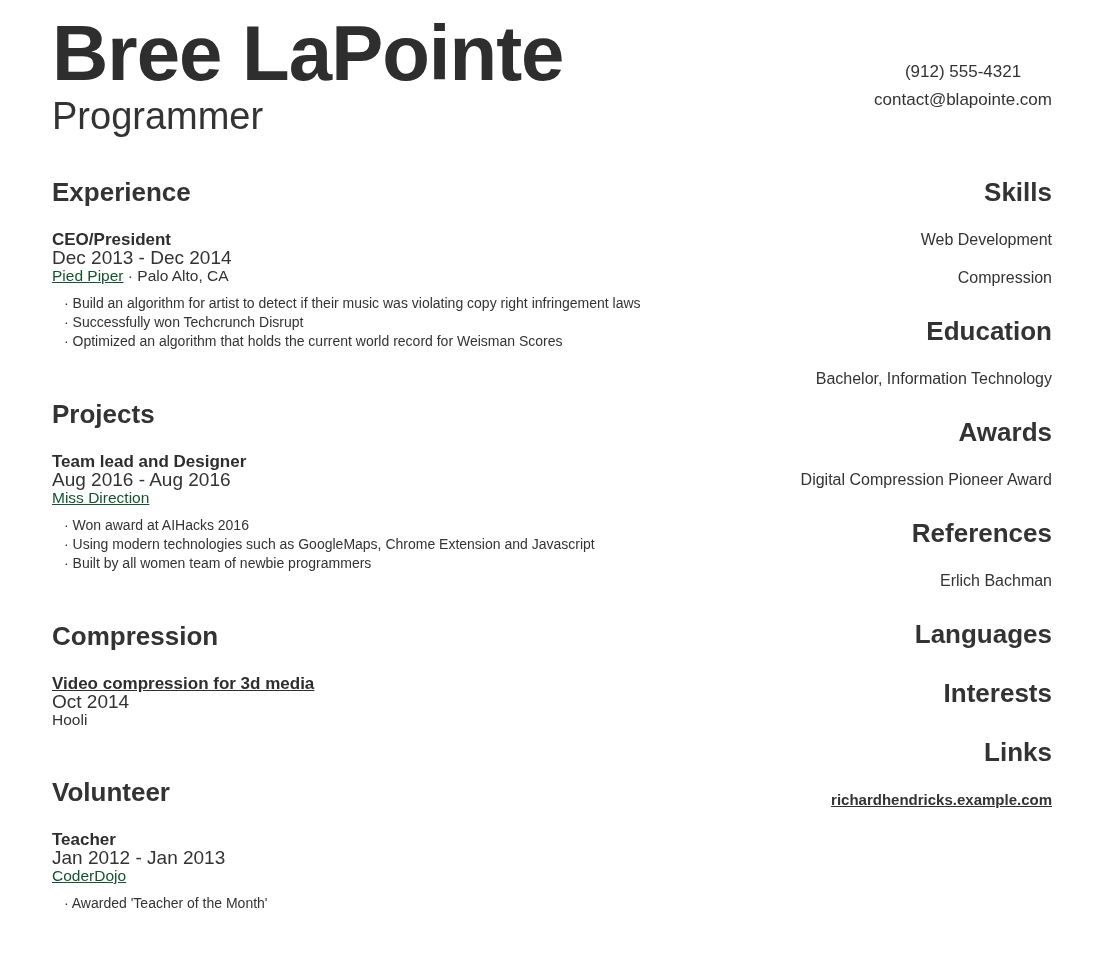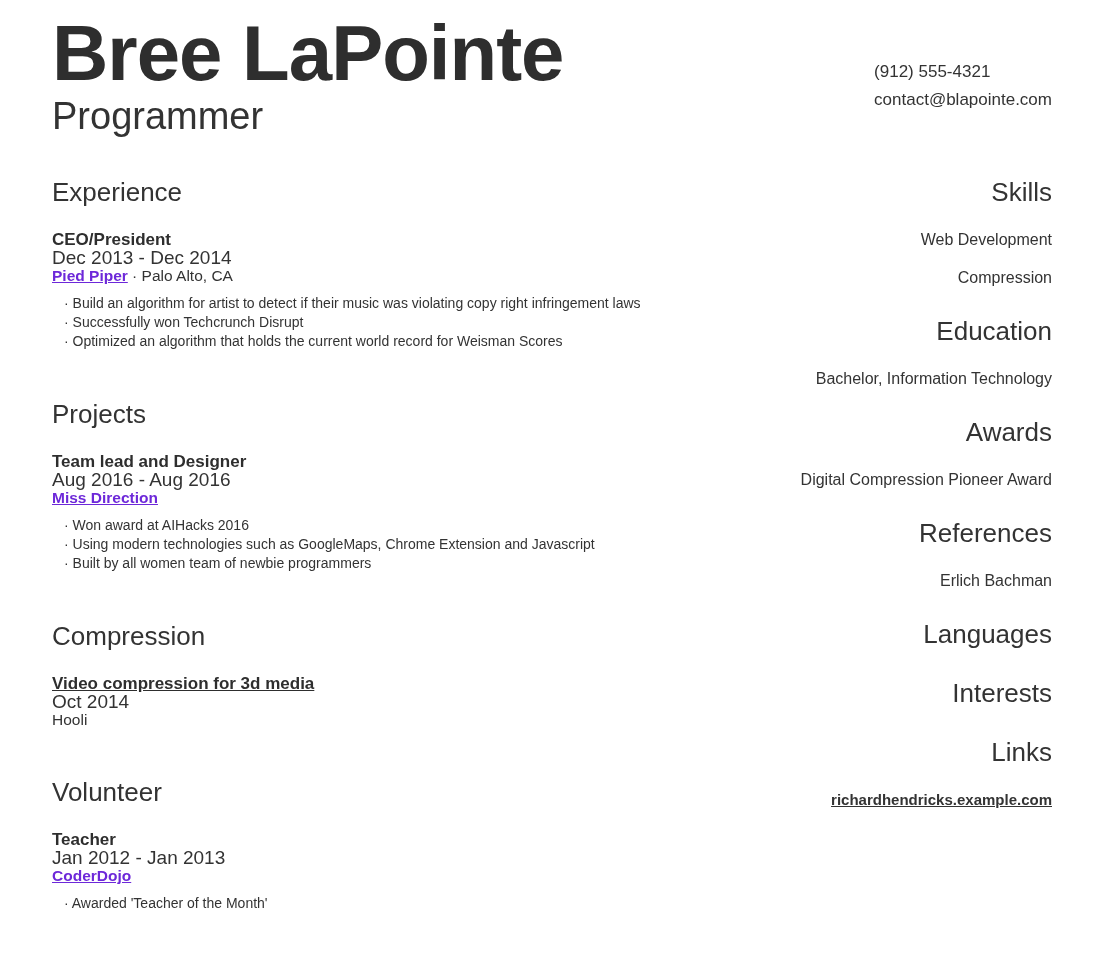--- a/index.html
+++ b/index.html
@@ -9,39 +9,39 @@
     color: #333333;
     font-family: "Liberation Sans", "DejaVu Sans", sans-serif;
     overflow: hidden;
   }
   .page { box-sizing: border-box; width: 1104px; height: 752px; padding: 14px 52px 12px 52px; }
 
   
   .header { display: flex; justify-content: space-between; align-items: flex-start; }
   .name { font-size: 78px; font-weight: bold; color: #2e2e2e; line-height: 1.0; margin: 0; letter-spacing: -1px; }
   .role { font-size: 38px; font-weight: 400; color: #333; line-height: 1.2; margin-top: 2px; }
-  .contact { padding-top: 44px; text-align: left; font-size: 17px; line-height: 28px; color: #333; }
+  .contact { padding-top: 44px; text-align: center; font-size: 17px; line-height: 28px; color: #333; }
 
   
   .main { display: flex; margin-top: 38px; }
   .col-left { width: 651px; flex: 0 0 651px; }
   .col-right { flex: 1 1 auto; text-align: right; }
 
   .section-heading {
-    font-size: 26px; font-weight: 400; color: #333;
+    font-size: 26px; font-weight: 700; color: #333;
     line-height: 29px; margin: 0 0 24px 0;
   }
   .l-section { margin-bottom: 49px; }
 
   .entry-head { display: flex; justify-content: space-between; align-items: baseline; flex-direction: column; }
   .entry-title { font-size: 17px; font-weight: bold; color: #2e2e2e; line-height: 18px; }
   .entry-title.underlined { text-decoration: underline; }
   .entry-dates { font-size: 19px; color: #333; line-height: 18px; white-space: nowrap; }
   .org-line { font-size: 15.5px; line-height: 18px; color: #333; }
-  .org-link { text-decoration: underline; color: #6d28d9; font-weight: bold; }
+  .org-link { text-decoration: underline; color: #14532d; }
   .org-plain { text-decoration: none; }
   .bullets { margin-top: 9px; padding-left: 12px; }
   .bullet { font-size: 14px; line-height: 19px; color: #333; }
 
   
   .r-section { margin-bottom: 30px; }
   .r-section .section-heading { margin-bottom: 23px; }
   .r-item { font-size: 16px; line-height: 19px; margin-bottom: 19px; color: #333; }
   .r-item.link { font-size: 15px; font-weight: bold; text-decoration: underline; }
 </style>

